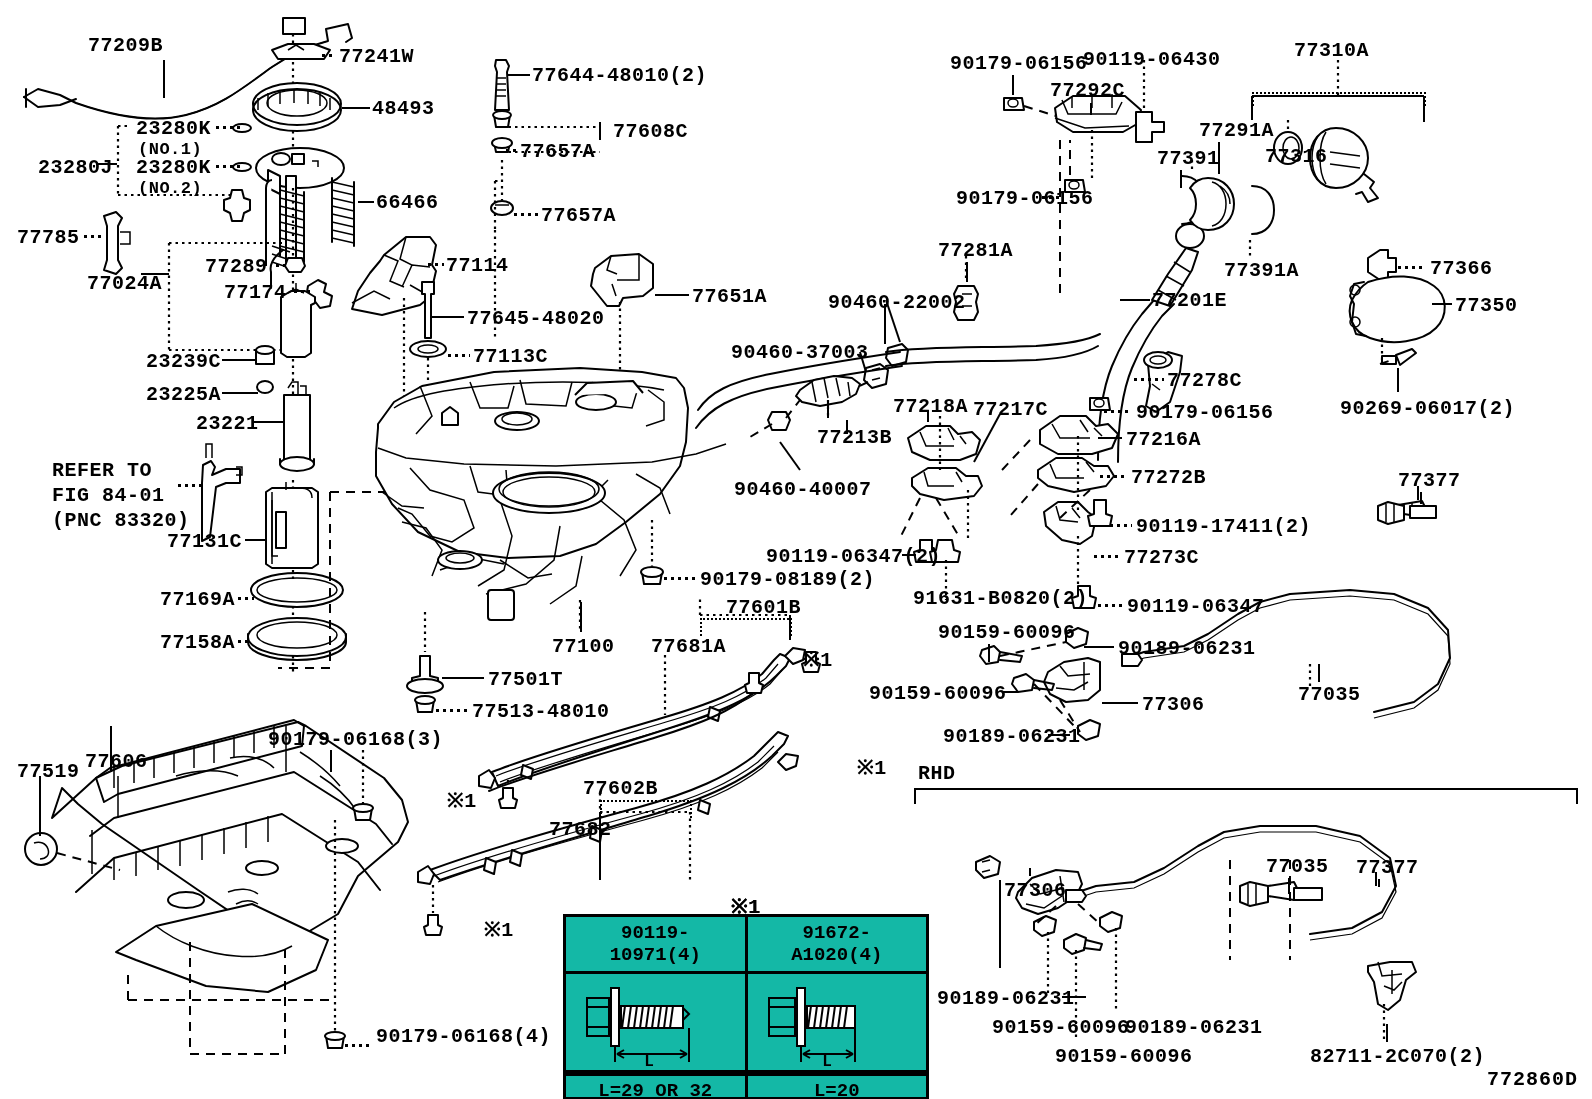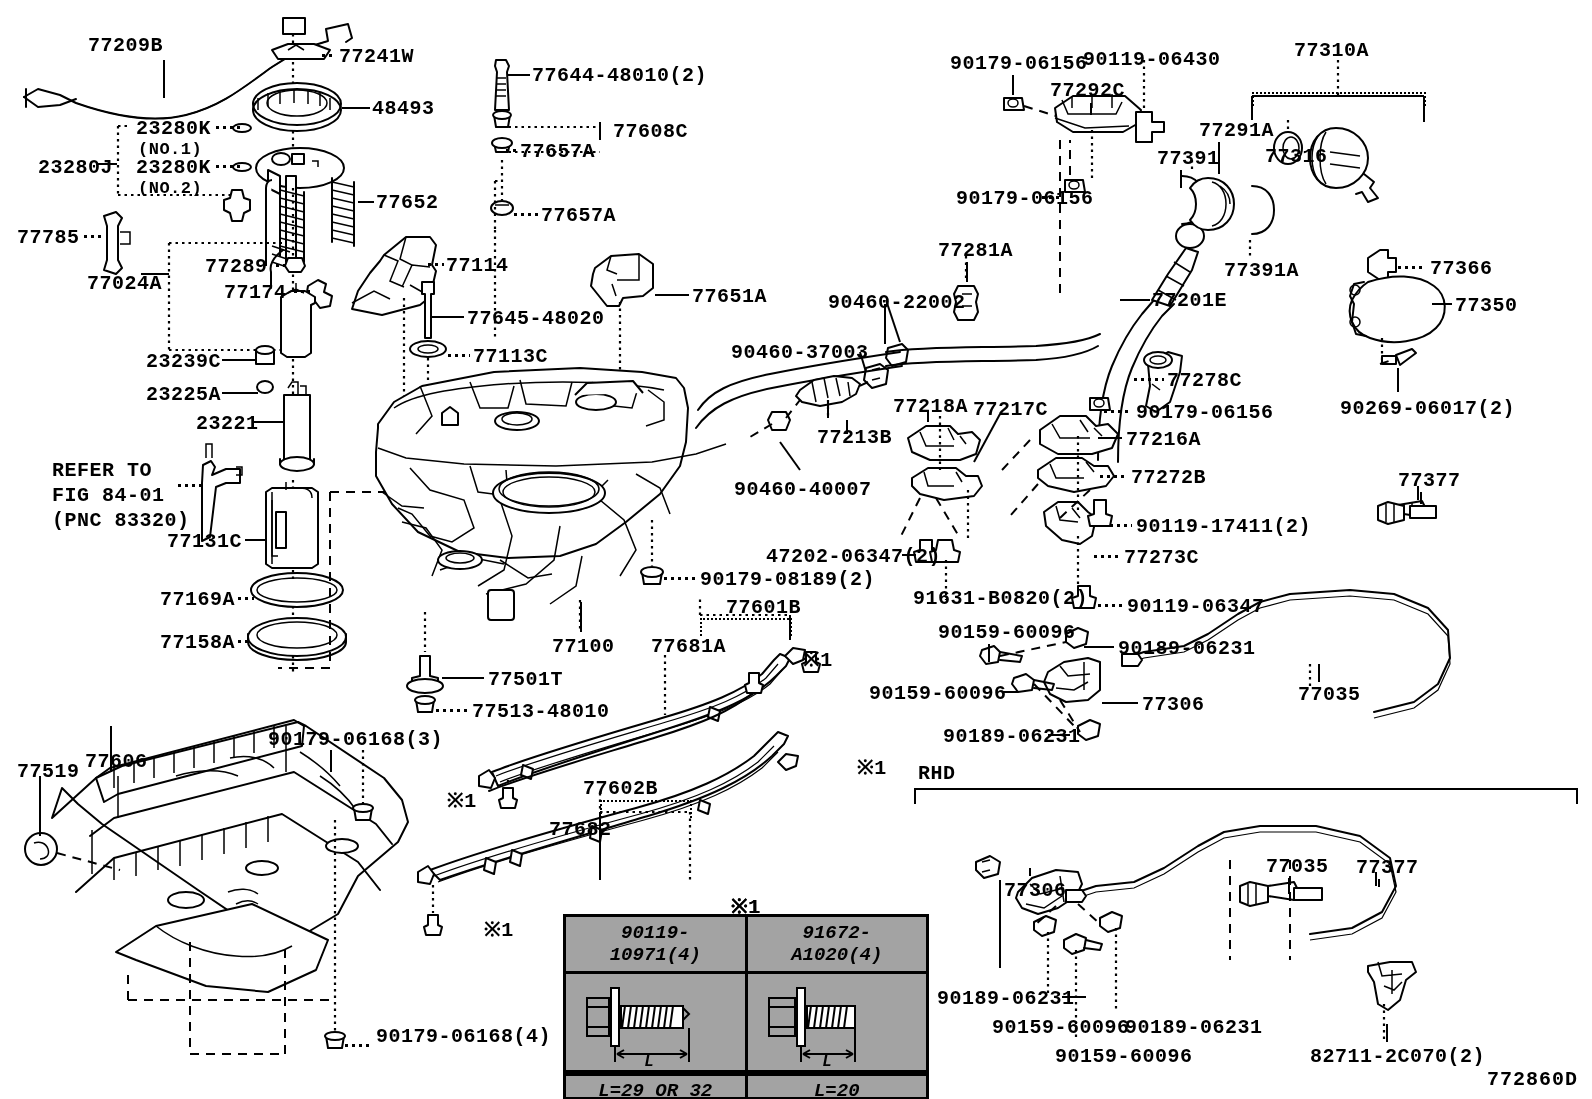--- a/index.html
+++ b/index.html
@@ -36,22 +36,21 @@
     background-image:repeating-linear-gradient(to right,#000 0 3px,transparent 3px 7px);
   }
   .dot-v{
     position:absolute;width:3px;
     background-image:repeating-linear-gradient(to bottom,#000 0 3px,transparent 3px 7px);
   }
   
   #legend{
     position:absolute;
     border:3px solid #000;
-    background:#a3a3a3;
-    font-style:italic;
+    background:#14b8a6;
   }
   #legend .lgrow{display:flex;}
   #legend .lgcell{
     flex:1;
     border-right:3px solid #000;
     box-sizing:border-box;
     text-align:center;
   }
   #legend .lgcell:last-child{border-right:none;}
   #legend .hdr{
@@ -554,21 +553,21 @@
   </svg>
 
   <div class="lbl" style="left:88px;top:35px;">77209B</div>
   <div class="lbl" style="left:339px;top:46px;">77241W</div>
   <div class="lbl" style="left:372px;top:98px;">48493</div>
   <div class="lbl" style="left:136px;top:118px;">23280K</div>
   <div class="lbl sm" style="left:138px;top:140px;">(NO.1)</div>
   <div class="lbl" style="left:38px;top:157px;">23280J</div>
   <div class="lbl" style="left:136px;top:157px;">23280K</div>
   <div class="lbl sm" style="left:138px;top:179px;">(NO.2)</div>
-  <div class="lbl" style="left:376px;top:192px;">77652</div>
+  <div class="lbl" style="left:376px;top:192px;">66466</div>
   <div class="lbl" style="left:17px;top:227px;">77785</div>
   <div class="lbl" style="left:205px;top:256px;">77289</div>
   <div class="lbl" style="left:87px;top:273px;">77024A</div>
   <div class="lbl" style="left:224px;top:282px;">77174</div>
   <div class="lbl" style="left:446px;top:255px;">77114</div>
   <div class="lbl" style="left:467px;top:308px;">77645-48020</div>
   <div class="lbl" style="left:473px;top:346px;">77113C</div>
   <div class="lbl" style="left:146px;top:351px;font-family:Liberation Mono, monospace;">23239C</div>
   <div class="lbl" style="left:146px;top:384px;">23225A</div>
   <div class="lbl" style="left:196px;top:413px;">23221</div>
@@ -617,21 +616,21 @@
   <div class="lbl" style="left:1340px;top:398px;">90269-06017(2)</div>
   <div class="lbl" style="left:1167px;top:370px;">77278C</div>
   <div class="lbl" style="left:1136px;top:402px;">90179-06156</div>
   <div class="lbl" style="left:893px;top:396px;">77218A</div>
   <div class="lbl" style="left:973px;top:399px;">77217C</div>
   <div class="lbl" style="left:1126px;top:429px;">77216A</div>
   <div class="lbl" style="left:1131px;top:467px;">77272B</div>
   <div class="lbl" style="left:1136px;top:516px;">90119-17411(2)</div>
   <div class="lbl" style="left:1124px;top:547px;">77273C</div>
   <div class="lbl" style="left:1398px;top:470px;">77377</div>
-  <div class="lbl" style="left:766px;top:546px;">47202-06347(2)</div>
+  <div class="lbl" style="left:766px;top:546px;">90119-06347(2)</div>
   <div class="lbl" style="left:913px;top:588px;">91631-B0820(2)</div>
   <div class="lbl" style="left:1127px;top:596px;">90119-06347</div>
   <div class="lbl" style="left:938px;top:622px;">90159-60096</div>
   <div class="lbl" style="left:1118px;top:638px;">90189-06231</div>
   <div class="lbl" style="left:869px;top:683px;">90159-60096</div>
   <div class="lbl" style="left:1142px;top:694px;">77306</div>
   <div class="lbl" style="left:1298px;top:684px;">77035</div>
   <div class="lbl" style="left:943px;top:726px;">90189-06231</div>
 
   <div class="lbl" style="left:918px;top:763px;">RHD</div>

